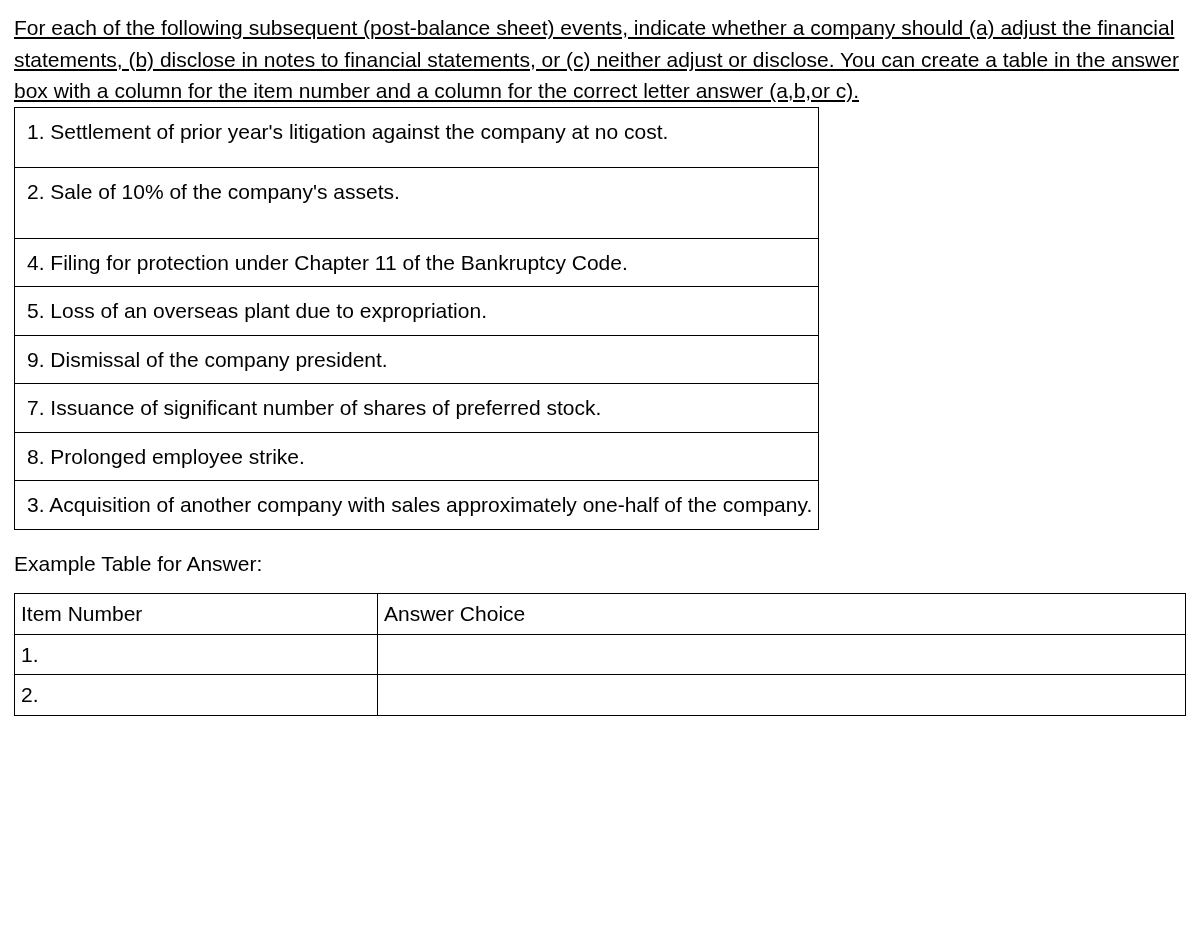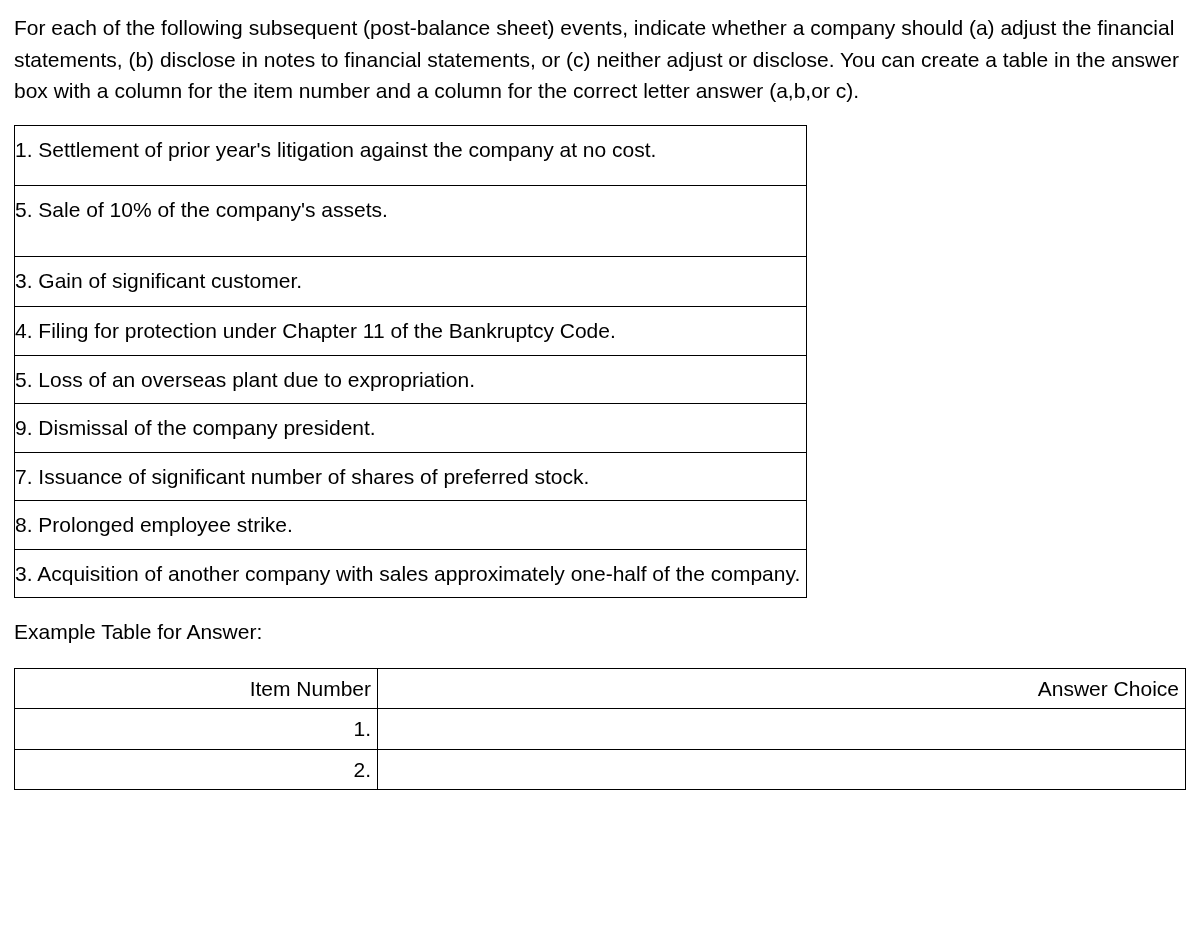--- a/index.html
+++ b/index.html
@@ -9,41 +9,41 @@
     }
     body {
       font-family: 'Segoe UI', Arial, sans-serif;
       font-size: 21px;
       color: #000;
       background: #fff;
       padding: 12px 14px;
       line-height: 1.5;
     }
     .intro-text {
-      margin-bottom: 18px;
+      margin-bottom: 0;
+      text-decoration: underline;
     }
     .items-table {
       border-collapse: collapse;
       margin-bottom: 18px;
     }
     .items-table td {
       border: 1px solid #000;
-      padding: 8px 6px 8px 0;
+      padding: 8px 6px 8px 12px;
       vertical-align: top;
     }
     .item-row-0 td { padding-bottom: 20px; }
     .item-row-1 td { padding-bottom: 30px; }
     .item-row-2 td { padding-bottom: 10px; }
     .example-label {
-      margin-bottom: 20px;
+      margin-bottom: 14px;
     }
     .answer-table {
       border-collapse: collapse;
       width: 100%;
-      text-align: right;
     }
     .answer-table td {
       border: 1px solid #000;
       padding: 4px 6px;
       vertical-align: top;
     }
     .answer-table .col1 {
       width: 31%;
     }
     .answer-table .col2 {
@@ -54,24 +54,21 @@
 <body>
 
 <div class="intro-text">For each of the following subsequent (post-balance sheet) events, indicate whether a company should (a) adjust the financial statements, (b) disclose in notes to financial statements, or (c) neither adjust or disclose. You can create a table in the answer box with a column for the item number and a column for the correct letter answer (a,b,or c).</div>
 
 <table class="items-table">
   <tbody>
     <tr class="item-row-0">
         <td>1. Settlement of prior year's litigation against the company at no cost.</td>
       </tr>
     <tr class="item-row-1">
-        <td>5. Sale of 10% of the company's assets.</td>
-      </tr>
-    <tr class="item-row-2">
-        <td>3. Gain of significant customer.</td>
+        <td>2. Sale of 10% of the company's assets.</td>
       </tr>
     <tr>
         <td>4. Filing for protection under Chapter 11 of the Bankruptcy Code.</td>
       </tr>
     <tr>
         <td>5. Loss of an overseas plant due to expropriation.</td>
       </tr>
     <tr>
         <td>9. Dismissal of the company president.</td>
       </tr>

